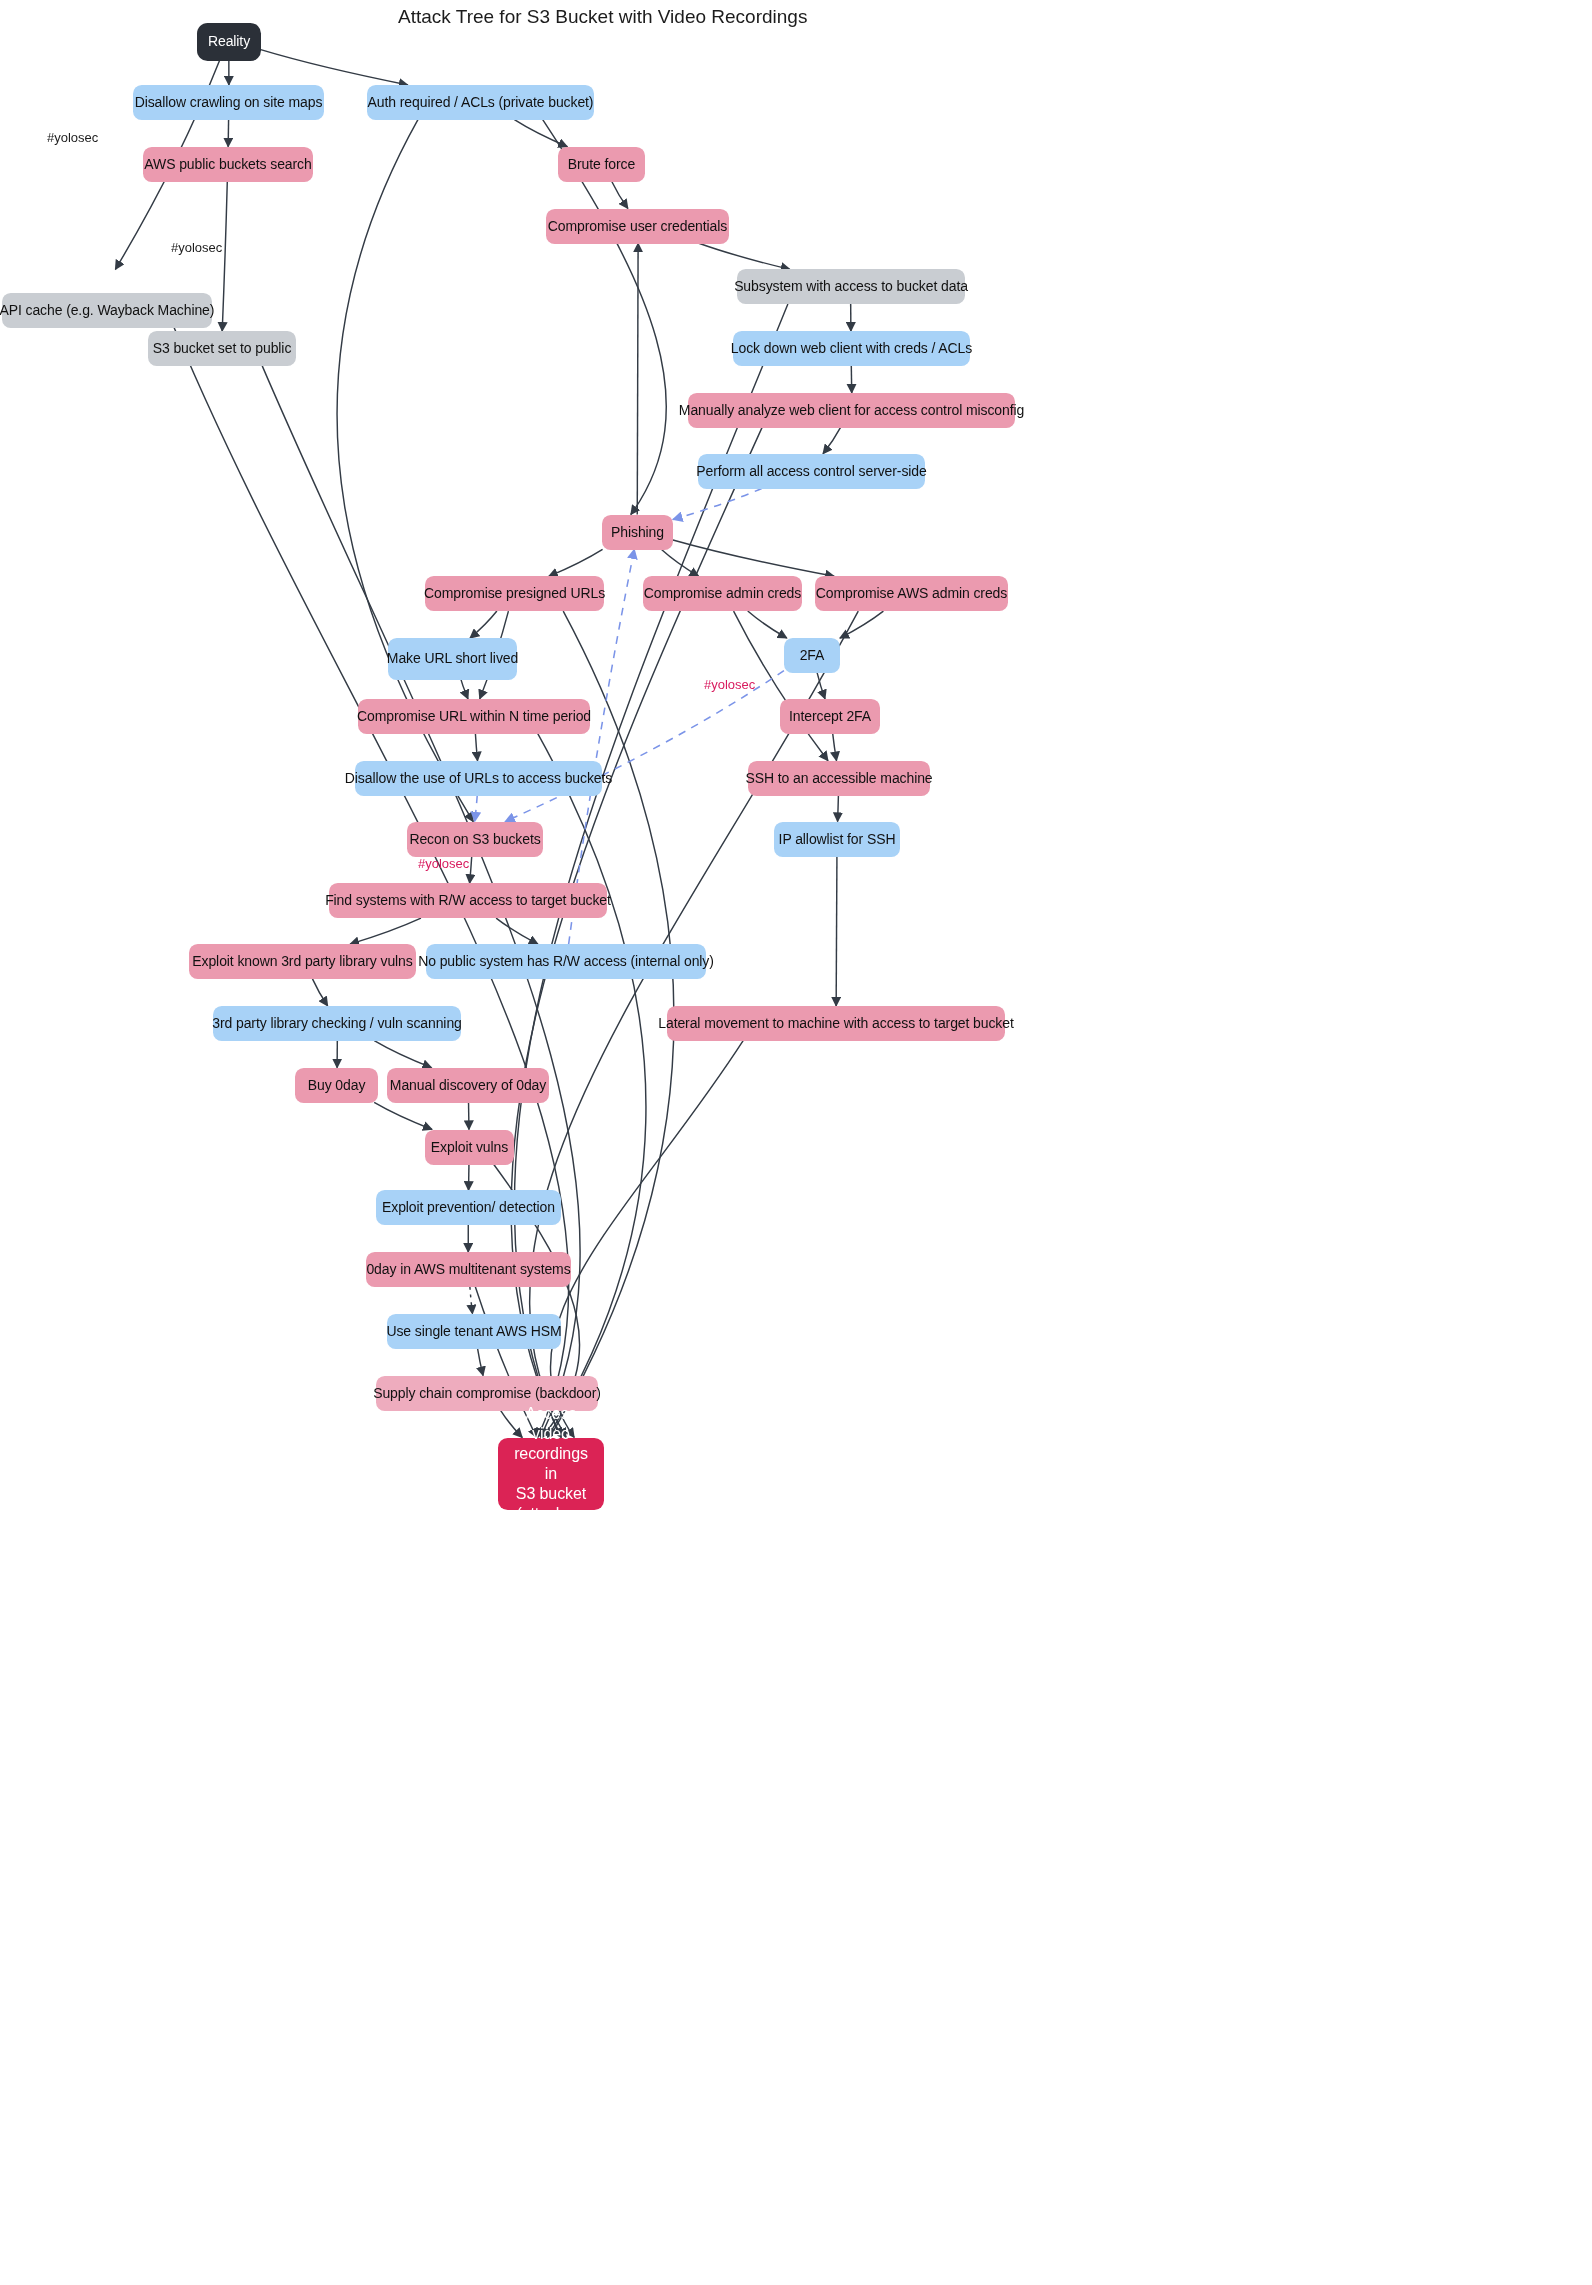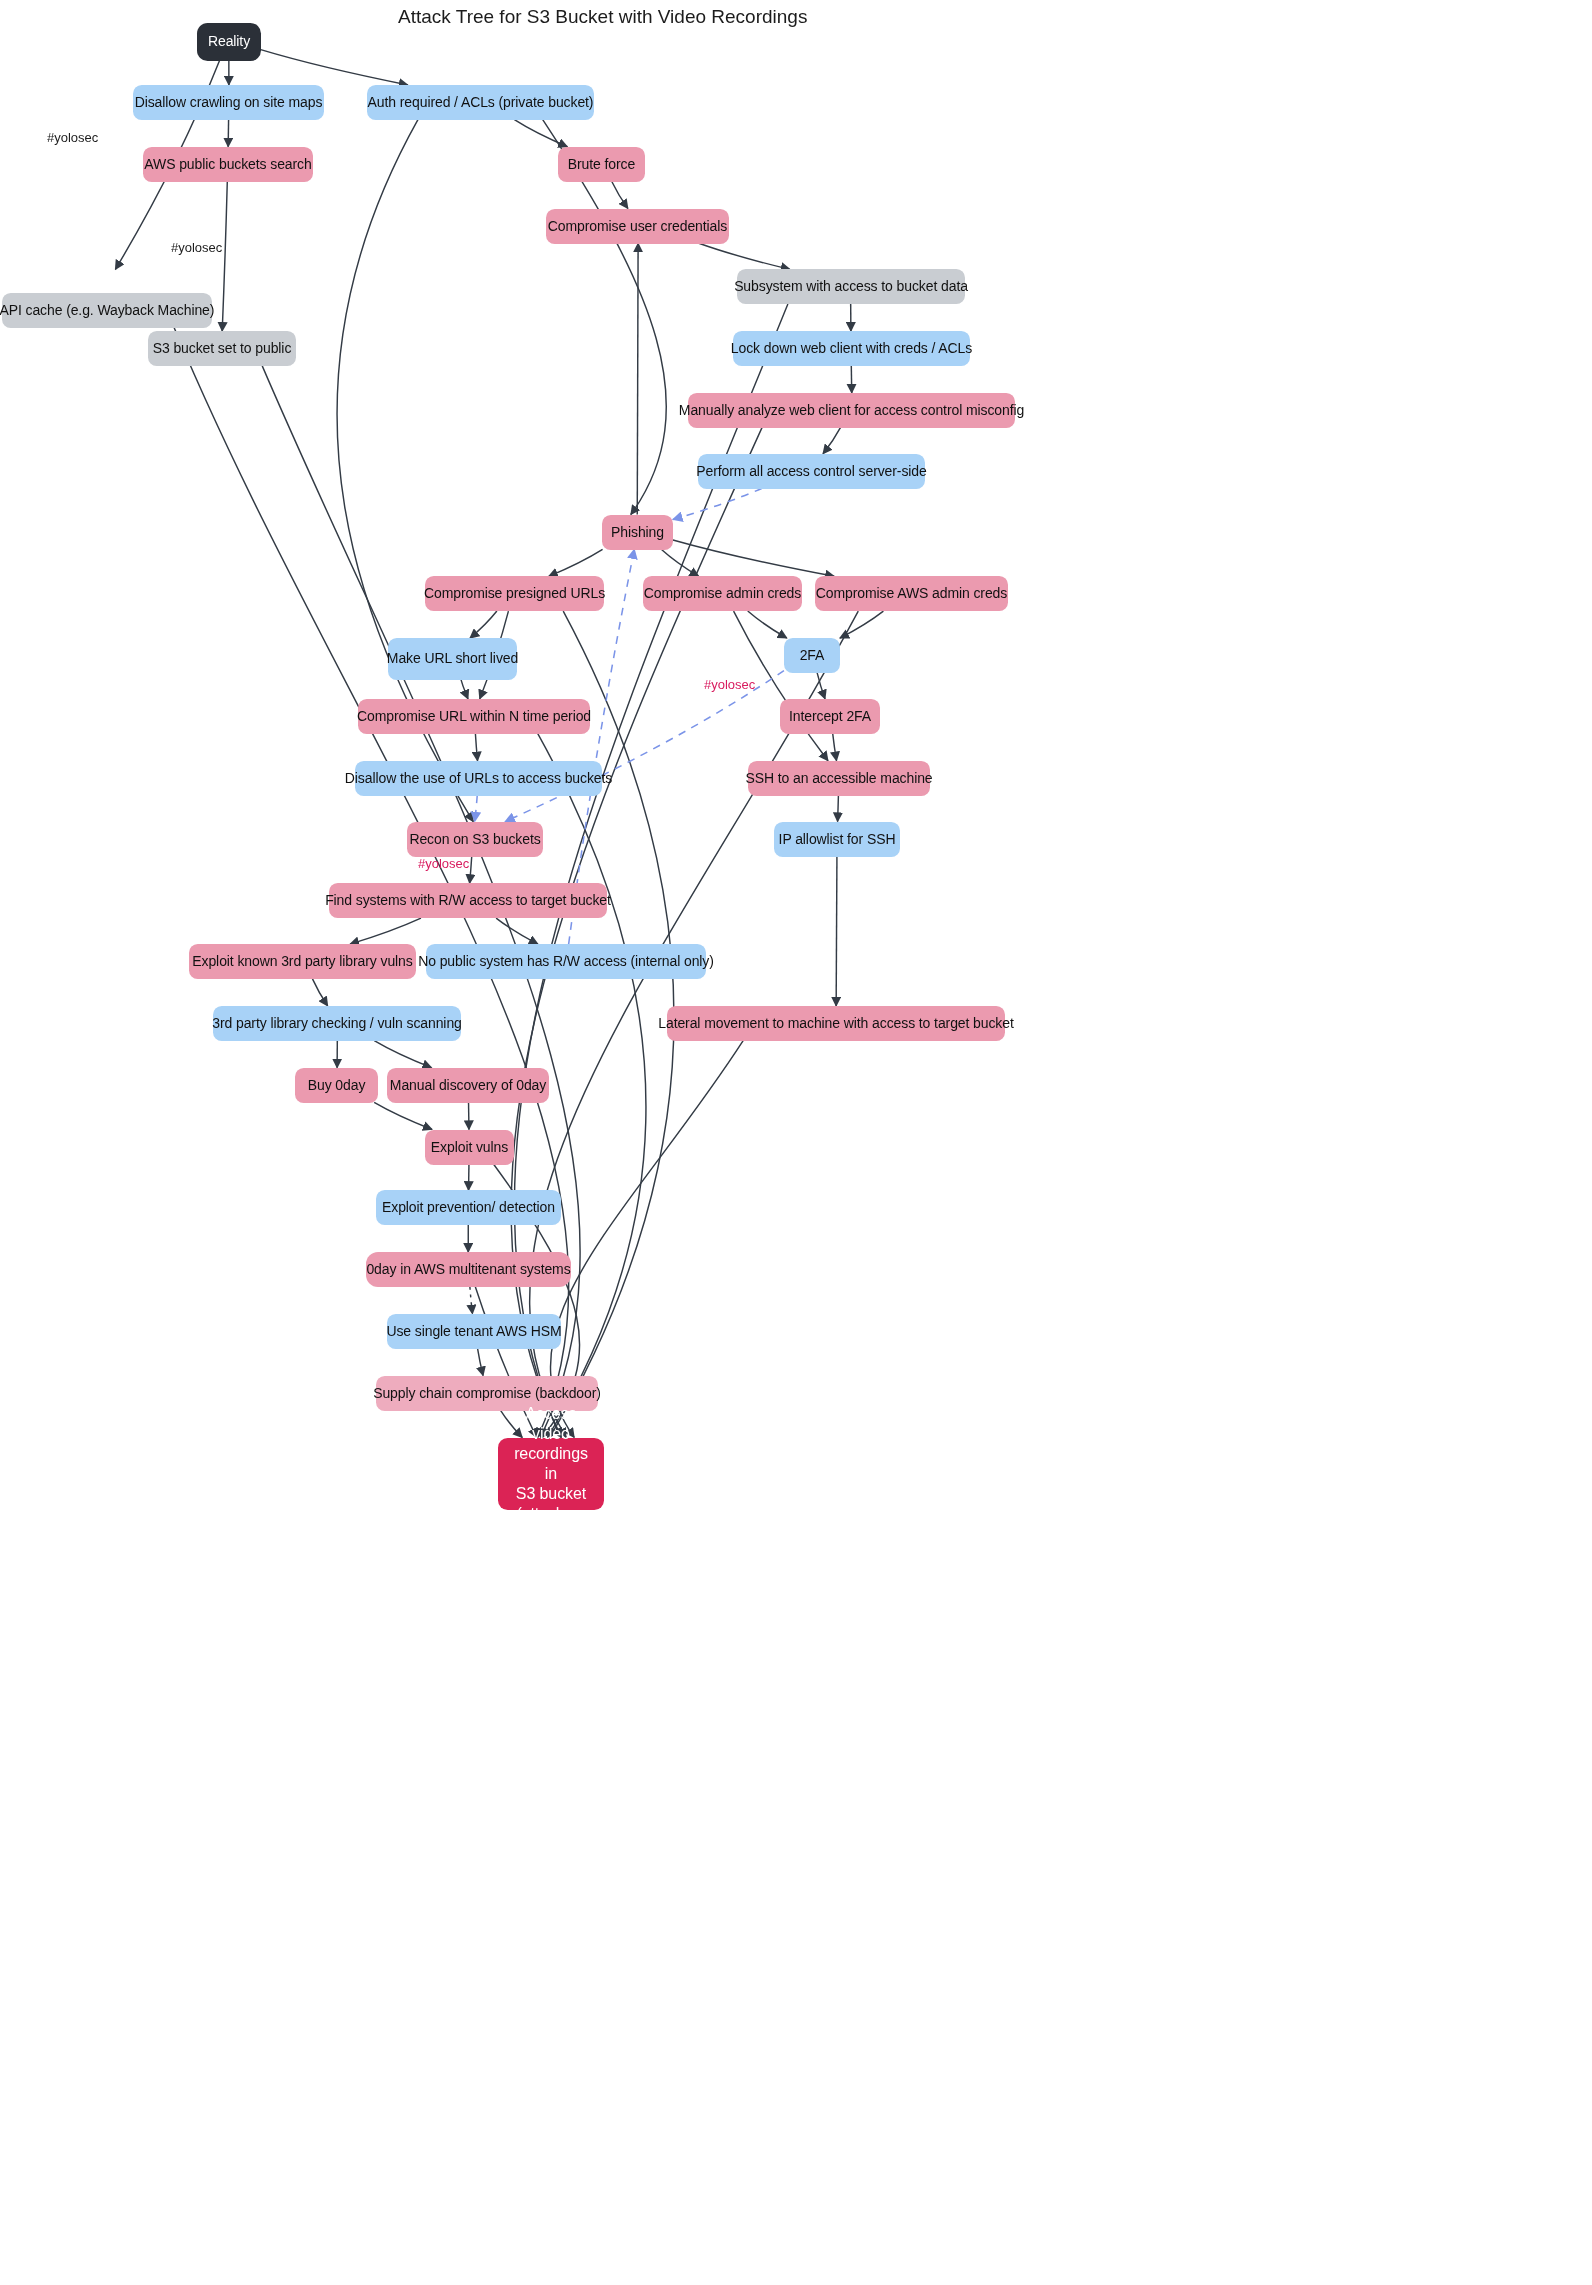--- a/index.html
+++ b/index.html
@@ -175,21 +175,21 @@
       <div class="node defense" style="left: 774px; top: 822px; width: 126px; height: 35px;">IP allowlist for SSH</div>
       <div class="node attack" style="left: 329px; top: 883px; width: 278px; height: 35px;">Find systems with R/W access to target bucket</div>
       <div class="node attack" style="left: 189px; top: 944px; width: 227px; height: 35px;">Exploit known 3rd party library vulns</div>
       <div class="node defense" style="left: 426px; top: 944px; width: 280px; height: 35px;">No public system has R/W access (internal only)</div>
       <div class="node defense" style="left: 213px; top: 1006px; width: 248px; height: 35px;">3rd party library checking / vuln scanning</div>
       <div class="node attack" style="left: 667px; top: 1006px; width: 338px; height: 35px;">Lateral movement to machine with access to target bucket</div>
       <div class="node attack" style="left: 295px; top: 1068px; width: 83px; height: 35px;">Buy 0day</div>
       <div class="node attack" style="left: 387px; top: 1068px; width: 162px; height: 35px;">Manual discovery of 0day</div>
       <div class="node attack" style="left: 425px; top: 1130px; width: 89px; height: 35px;">Exploit vulns</div>
       <div class="node defense" style="left: 376px; top: 1190px; width: 185px; height: 35px;">Exploit prevention/ detection</div>
-      <div class="node attack" style="left: 366px; top: 1252px; width: 205px; height: 35px; border-radius: 12px;">0day in AWS multitenant systems</div>
+      <div class="node attack" style="left: 366px; top: 1252px; width: 205px; height: 35px;">0day in AWS multitenant systems</div>
       <div class="node defense" style="left: 387px; top: 1314px; width: 174px; height: 35px;">Use single tenant AWS HSM</div>
       <div class="node backdoor" style="left: 376px; top: 1376px; width: 222px; height: 35px;">Supply chain compromise (backdoor)</div>
       <div class="node goal" style="left: 498px; top: 1438px; width: 106px; height: 72px;">
         <span>Access video<br>recordings in<br>S3 bucket<br>(attackers win)</span>
       </div>
     </div>
 <div class="edge-label" style="left: 47px; top: 130px;">#yolosec</div>
     <div class="edge-label" style="left: 171px; top: 240px;">#yolosec</div>
     <div class="edge-label yolo-red" style="left: 704px; top: 677px;">#yolosec</div>
     <div class="edge-label yolo-red" style="left: 418px; top: 856px;">#yolosec</div>

